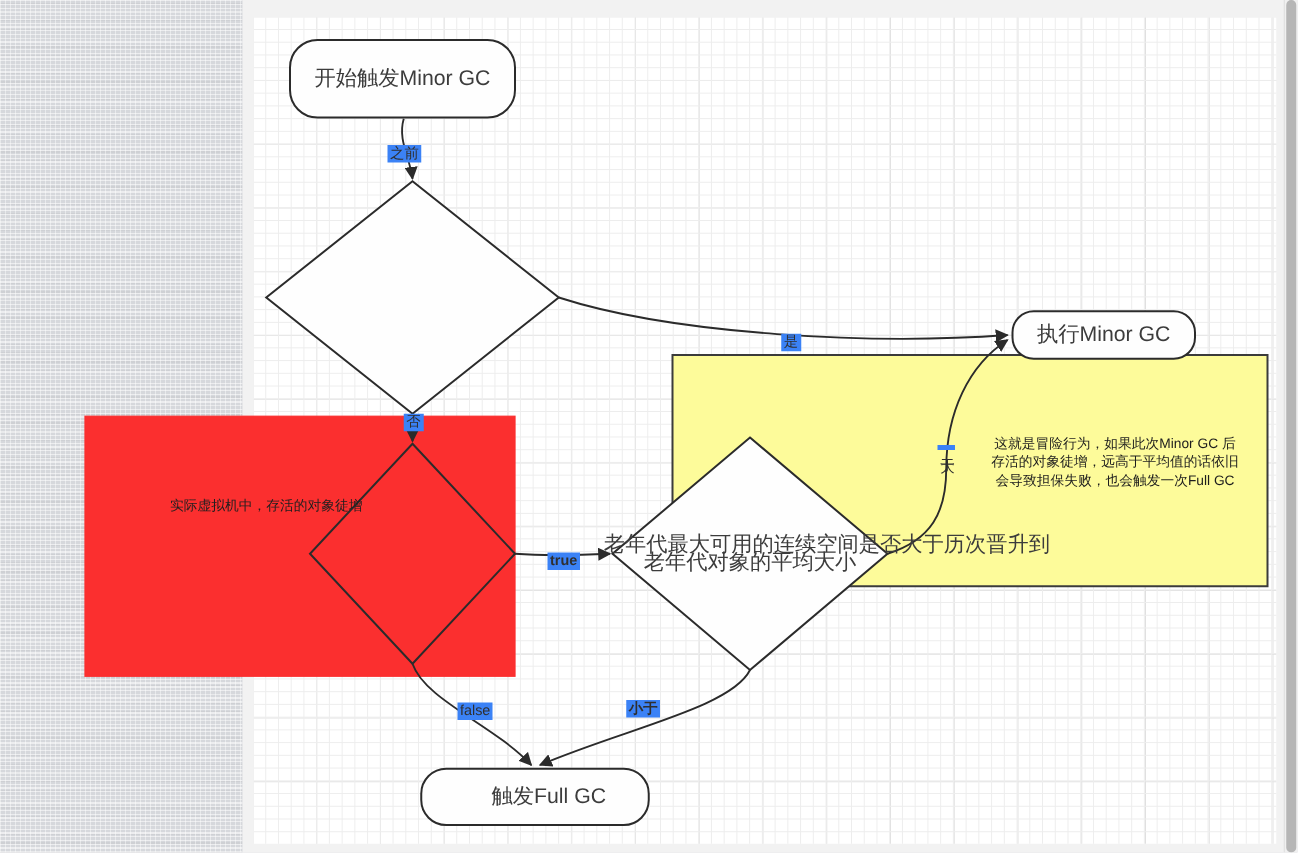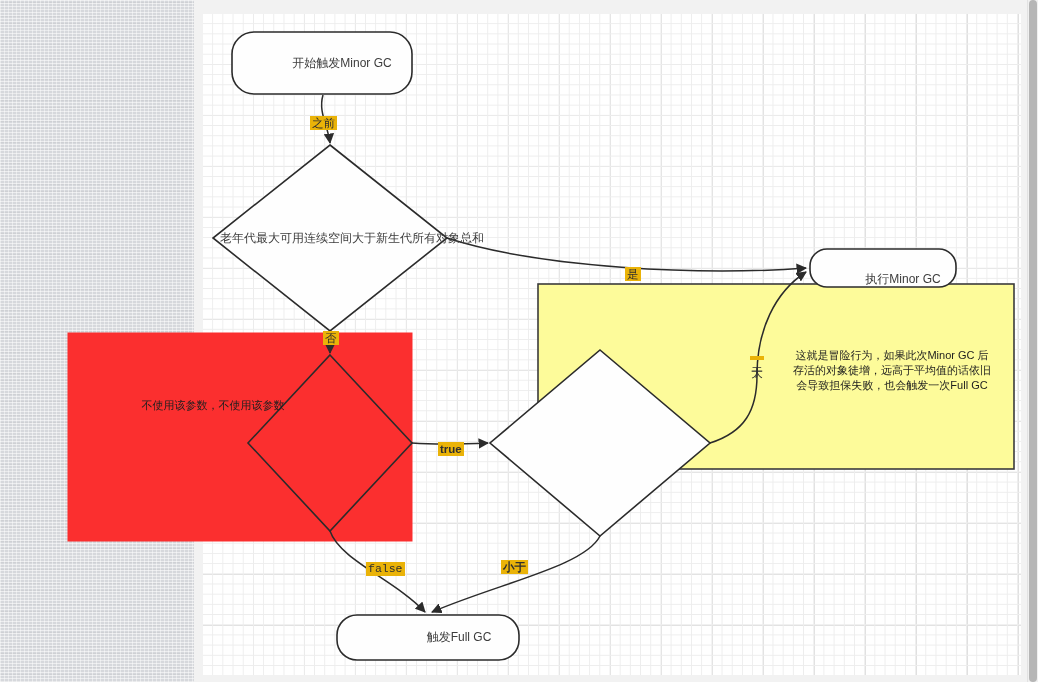--- a/index.html
+++ b/index.html
@@ -43,25 +43,25 @@
   }
   .vscroll .thumb{
     position:absolute;left:1px;top:0;width:8px;height:682px;background:#b6b6b6;border-radius:4px;
   }
 
   
   svg.layer{position:absolute;left:0;top:0;width:1038px;height:682px;overflow:visible;}
 
   
   .lbl{
-    position:absolute;color:#3c3c3c;font-size:12px;line-height:14px;
-    text-align:center;white-space:pre;pointer-events:none;padding-left:20px;
+    position:absolute;color:#3c3c3c;font-size:17px;line-height:14px;
+    text-align:center;white-space:pre;pointer-events:none;
   }
   .edge-lbl{
-    position:absolute;font-size:11.5px;color:#2f2f2f;background:#eab308;
+    position:absolute;font-size:11.5px;color:#2f2f2f;background:#3b82f6;
     padding:0 2px;line-height:14px;white-space:nowrap;
   }
   .edge-lbl.vert{writing-mode:vertical-rl;text-orientation:upright;padding:2px 0;}
   .note{
     position:absolute;font-size:11px;line-height:15px;color:#1d1d1d;text-align:center;white-space:pre-line;
   }
 </style>
 </head>
 <body>
 
@@ -104,43 +104,44 @@
 
     <path d="M 330,531 C 340,560 395,580 425,612" fill="none" stroke="#2b2b2b" stroke-width="1.5" marker-end="url(#arrow)"></path>
 
     <path d="M 710,443 C 745,432 757,410 757,375 C 757,330 775,292 806,272" fill="none" stroke="#2b2b2b" stroke-width="1.5" marker-end="url(#arrow)"></path>
 
     <path d="M 600,536 C 585,566 500,583 432,612" fill="none" stroke="#2b2b2b" stroke-width="1.5" marker-end="url(#arrow)"></path>
   </svg>
 
   <div class="lbl" style="left:232px;top:56px;width:180px;">开始触发Minor GC</div>
 
-  <div class="lbl" style="left:200px;top:231px;width:260px;">老年代最大可用连续空间大于新生代所有对象总和</div>
 
 
+  <div class="lbl" style="left:483px;top:429px;width:234px;">老年代最大可用的连续空间是否大于历次晋升到
+老年代对象的平均大小</div>
 
-  <div class="lbl" style="left:810px;top:272px;width:146px;">执行Minor GC</div>
+  <div class="lbl" style="left:810px;top:261px;width:146px;">执行Minor GC</div>
 
   <div class="lbl" style="left:337px;top:630px;width:204px;">触发Full GC</div>
 
   <div class="edge-lbl" style="left:310px;top:116px;">之前</div>
 
   <div class="edge-lbl" style="left:625px;top:267px;">是</div>
 
   <div class="edge-lbl" style="left:323px;top:331px;">否</div>
 
   <div class="edge-lbl" style="left:438px;top:442px;font-weight:bold;">true</div>
 
-  <div class="edge-lbl" style="left:366px;top:562px;font-family:Liberation Mono, monospace;">false</div>
+  <div class="edge-lbl" style="left:366px;top:562px;">false</div>
 
   <div class="edge-lbl vert" style="left:750px;top:356px;">大于</div>
 
   <div class="edge-lbl" style="left:501px;top:560px;font-weight:bold;">小于</div>
 
-  <div class="note" style="left:68px;top:398px;width:290px;color:#1f1f1f;">不使用该参数，不使用该参数</div>
+  <div class="note" style="left:68px;top:398px;width:290px;color:#1f1f1f;">实际虚拟机中，存活的对象徒增</div>
 
   <div class="note" style="left:772px;top:348px;width:240px;">这就是冒险行为，如果此次Minor GC 后
 存活的对象徒增，远高于平均值的话依旧
 会导致担保失败，也会触发一次Full GC</div>
 
   <div class="vscroll">
     <div class="thumb"></div>
   </div>
 
 </div>

